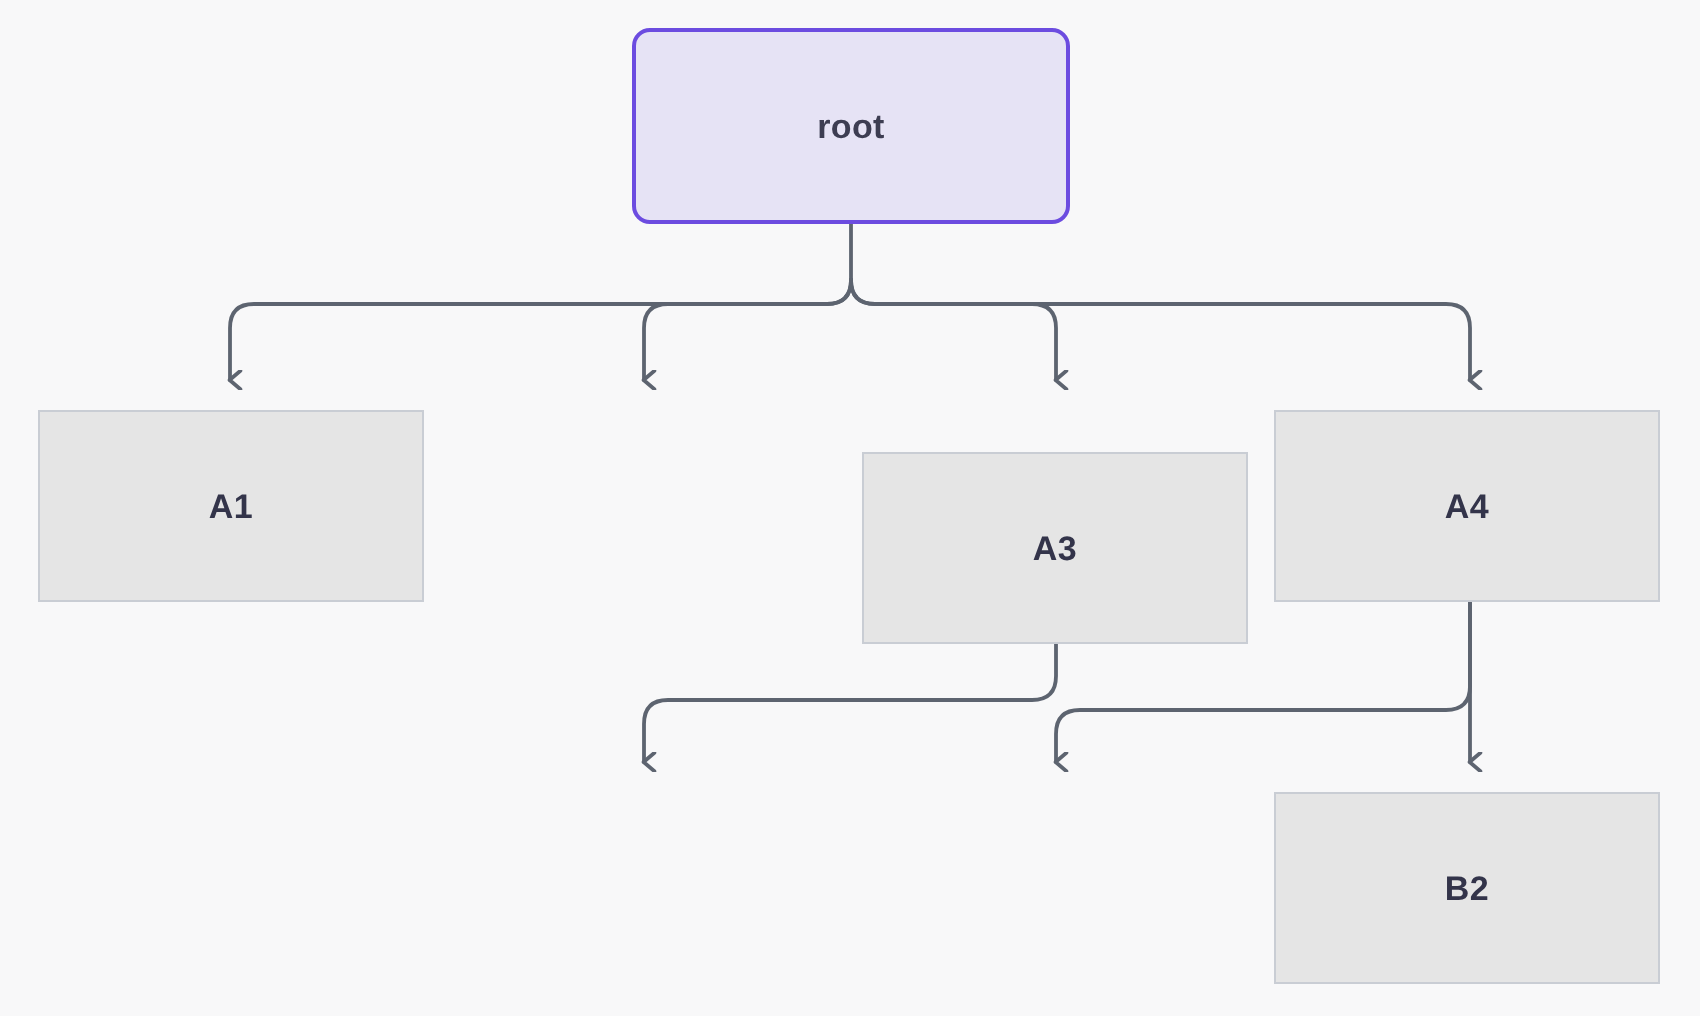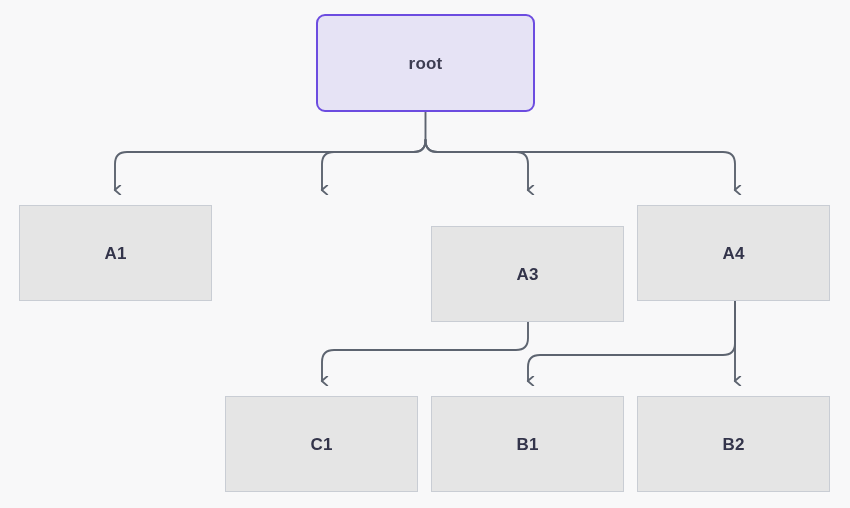--- a/index.html
+++ b/index.html
@@ -110,25 +110,19 @@
 
 
   <div class="node" style="left:431px; top:205px; width:193px; height:96px;margin-top:21px;">
     <span class="node-label">A3</span>
   </div>
 
   <div class="node" style="left:637px; top:205px; width:193px; height:96px;text-align:center;">
     <span class="node-label">A4</span>
   </div>
 
-  <div class="node" style="left:225px; top:396px; width:193px; height:96px;">
-    <span class="node-label">C1</span>
-  </div>
 
-  <div class="node" style="left:431px; top:396px; width:193px; height:96px;">
-    <span class="node-label">B1</span>
-  </div>
 
   <div class="node" style="left:637px; top:396px; width:193px; height:96px;">
     <span class="node-label">B2</span>
   </div>
 
 </div>
 
 </body></html>

